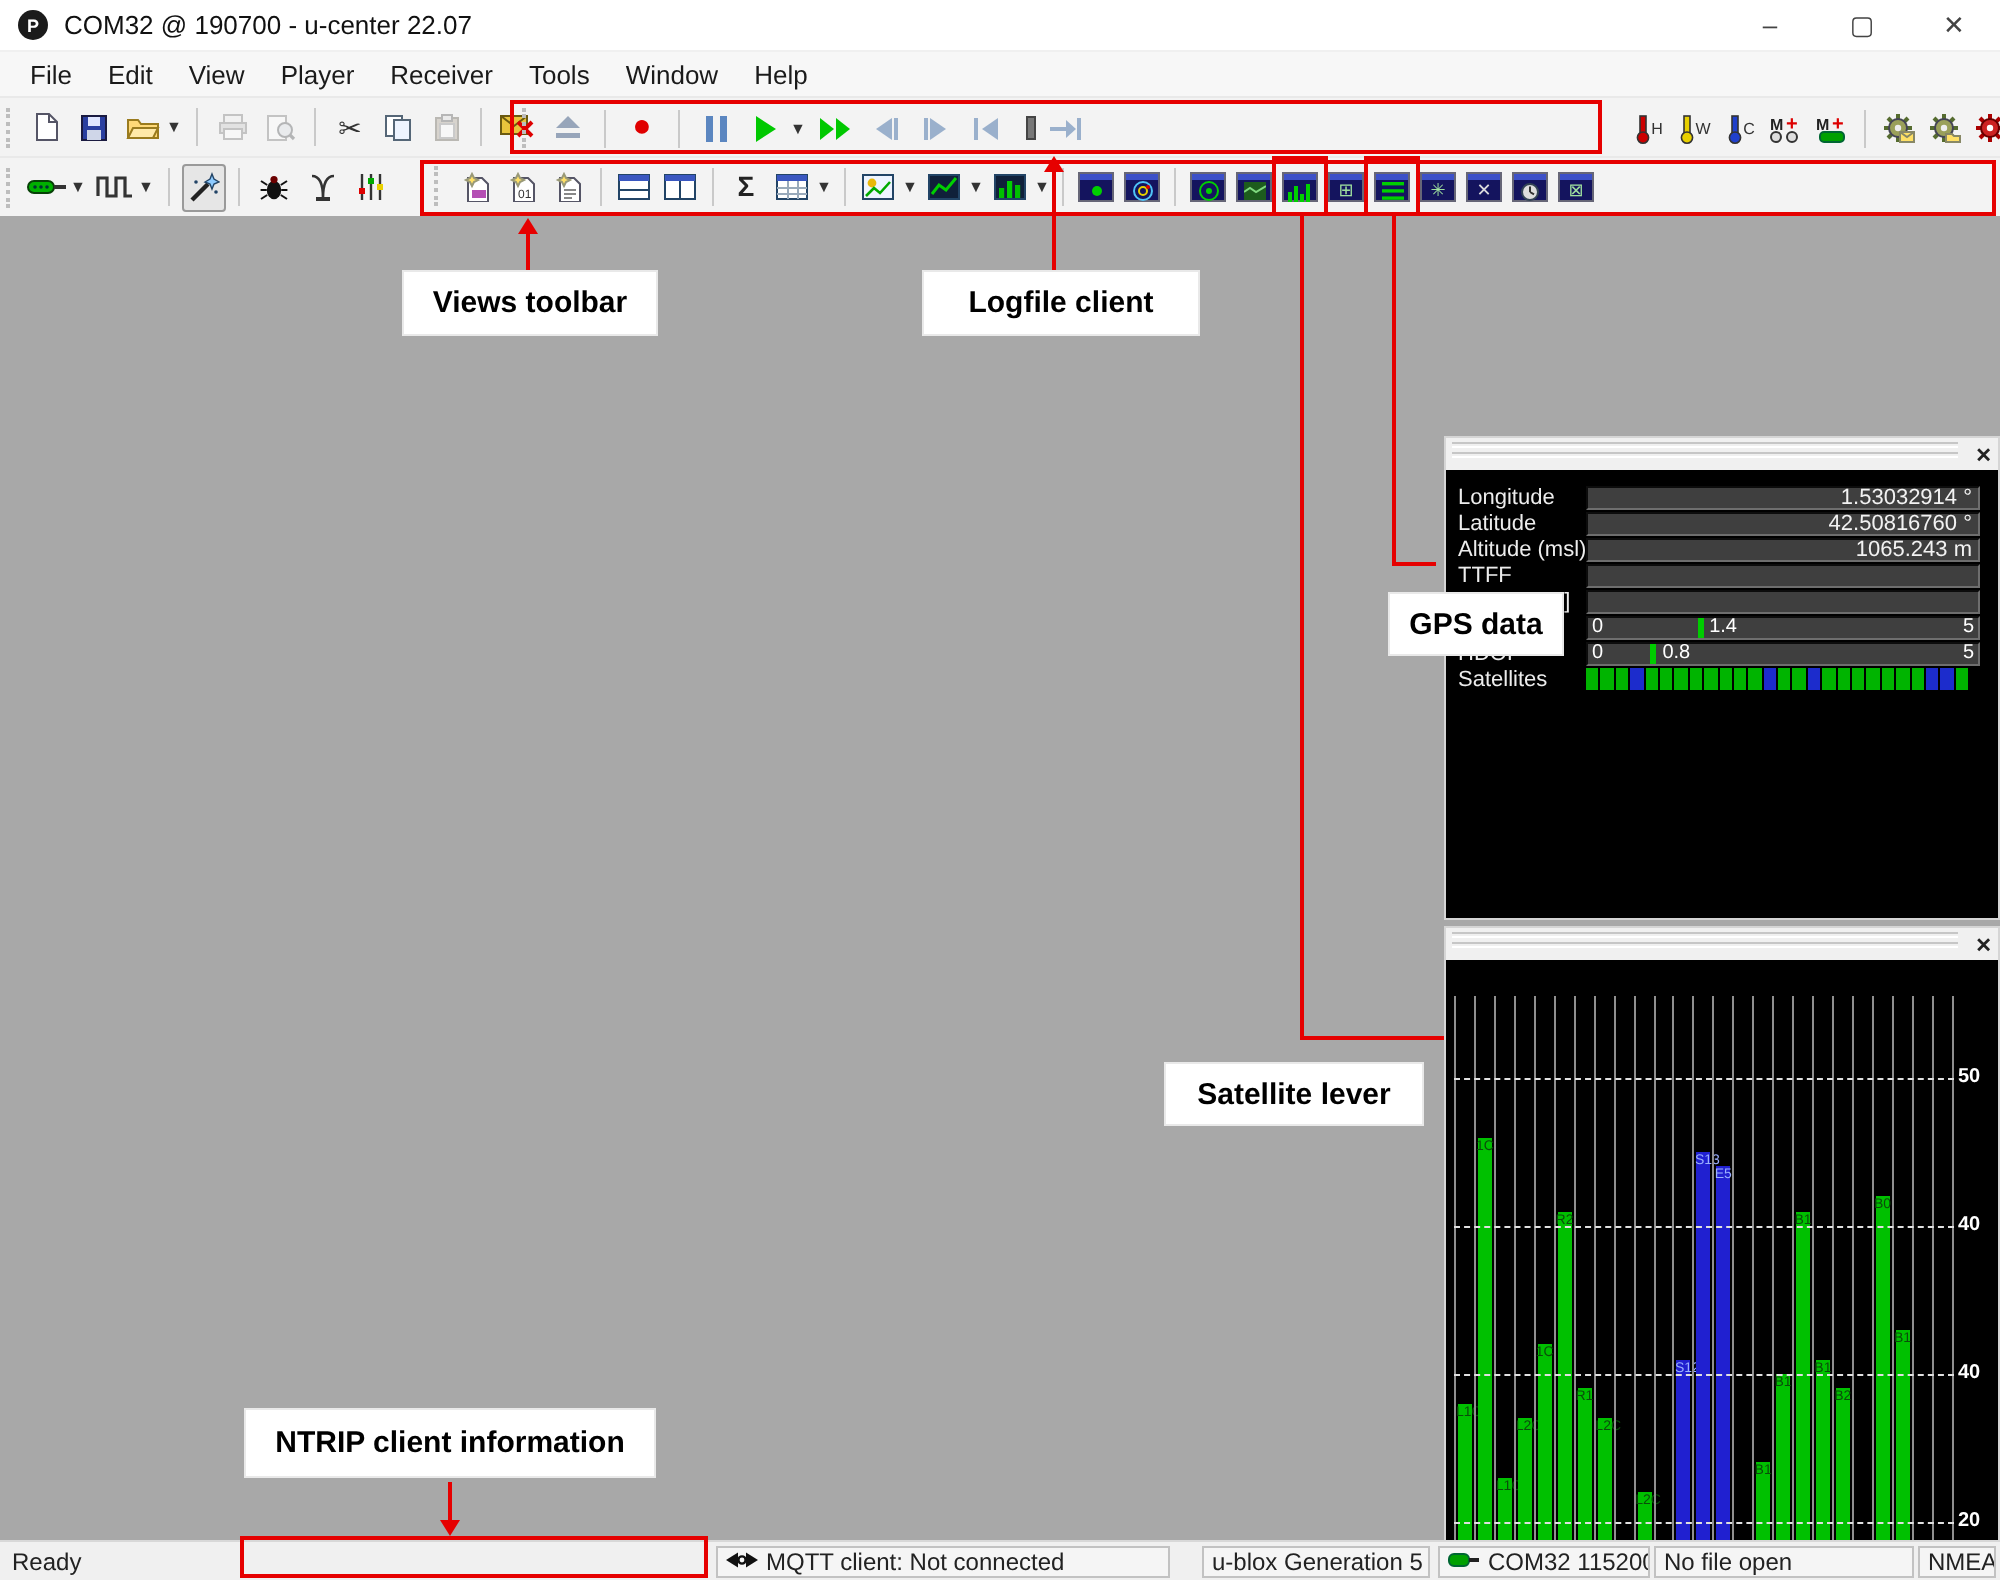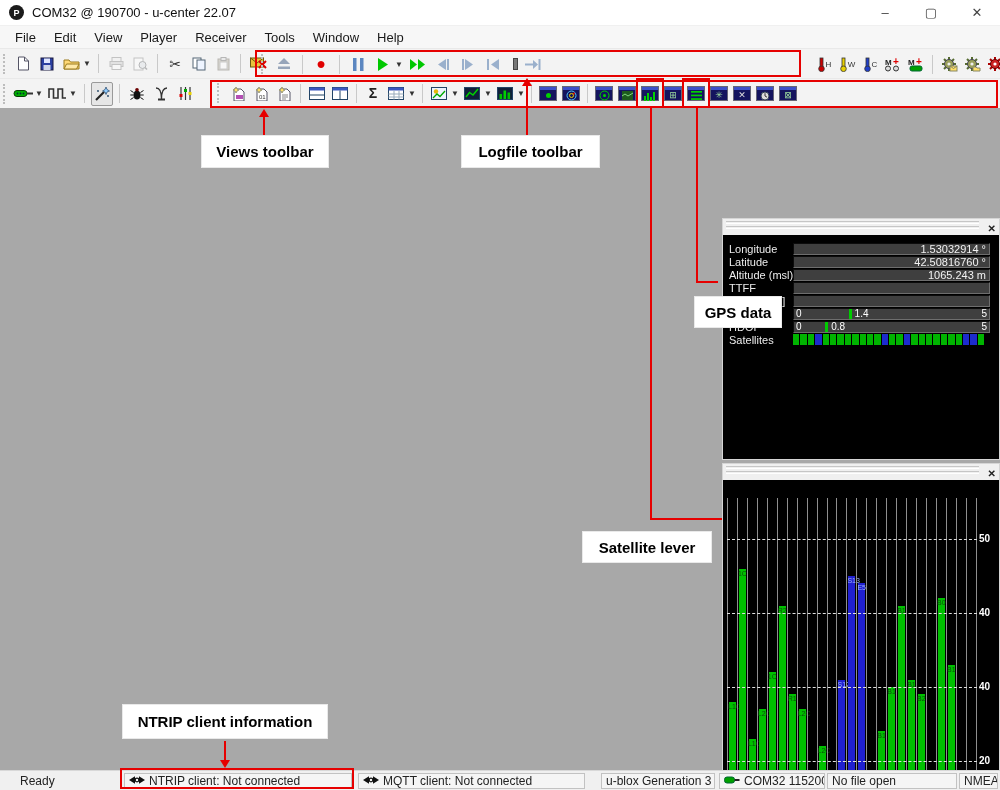--- a/index.html
+++ b/index.html
@@ -72,21 +72,21 @@
   .bar{position:absolute;left:1px;bottom:0;width:7px;}
   .sig{position:absolute;left:0;width:14px;font-size:7px;line-height:8px;white-space:nowrap;}
   .gridl{position:absolute;left:0;width:250px;height:0;border-top:1px dashed #e0e0e0;}
   .ylab{position:absolute;left:252px;width:36px;font-size:10px;font-weight:bold;color:#fff;line-height:14px;}
   
   #statusbar{position:absolute;left:0;top:770px;width:100%;height:20px;background:#f0f0f0;
              border-top:1px solid #d8d8d8;font-size:12px;color:#222;}
   .st{position:absolute;top:2px;height:16px;display:flex;align-items:center;gap:4px;
       padding:0 4px;white-space:nowrap;overflow:hidden;}
   .stbox{border:1px solid #c2c2c2;background:#f5f5f5;}
-  #st-ready{left:16px;width:110px;}
+  #st-ready{left:2px;width:110px;}
   #st-ntrip{left:124px;width:228px;}
   #st-mqtt{left:358px;width:227px;}
   #st-gen{left:601px;width:114px;}
   #st-com{left:719px;width:106px;}
   #st-file{left:827px;width:130px;}
   #st-proto{left:959px;width:39px;}
   
   #anno{position:absolute;left:0;top:0;width:1000px;height:790px;pointer-events:none;z-index:50;}
   .rbox{position:absolute;border:2px solid #e60000;}
   .rline{position:absolute;background:#e60000;}
@@ -995,38 +995,30 @@
           </div>
 
       </div>
     </div>
   </div>
 
   <div id="statusbar">
     <div class="st" id="st-ready">
       <span>Ready</span>
       </div>
-    <div class="st stbox" id="st-ntrip">
-      <span class="sticon"><svg width="16" height="10">
-            <polygon points="0,5 6,1.2 6,8.8" fill="#111"></polygon>
-            <circle cx="8" cy="5" r="1.8" fill="none" stroke="#111" stroke-width="1.2"></circle>
-            <polygon points="16,5 10,1.2 10,8.8" fill="#111"></polygon>
-          </svg></span>
-      <span>NTRIP client: Not connected</span>
-      </div>
     <div class="st stbox" id="st-mqtt">
       <span class="sticon"><svg width="16" height="10">
             <polygon points="0,5 6,1.2 6,8.8" fill="#111"></polygon>
             <circle cx="8" cy="5" r="1.8" fill="none" stroke="#111" stroke-width="1.2"></circle>
             <polygon points="16,5 10,1.2 10,8.8" fill="#111"></polygon>
           </svg></span>
       <span>MQTT client: Not connected</span>
       </div>
     <div class="st stbox" id="st-gen">
-      <span>u-blox Generation 3</span>
+      <span>u-blox Generation 5</span>
       </div>
     <div class="st stbox" id="st-com">
       <span class="sticon"><svg width="16" height="10">
             <rect x="0.5" y="2" rx="2.5" width="10" height="6" fill="#00a000" stroke="#063"></rect>
             <rect x="10.5" y="4" width="5" height="2" fill="#222"></rect>
           </svg></span>
       <span>COM32 115200</span>
       </div>
     <div class="st stbox" id="st-file">
       <span>No file open</span>
@@ -1039,21 +1031,21 @@
   <div id="anno">
     <div class="rbox" style="left:255px;top:50px;width:546px;height:27px;"></div>
     <div class="rbox" style="left:210px;top:80px;width:788px;height:28px;"></div>
 
     <div class="rline" style="left:263px;top:116px;width:2px;height:20px;"></div>
     <div class="ah-up" style="left:259px;top:109px;"></div>
     <div class="albl" style="left:202px;top:136px;width:126px;height:31px;">Views toolbar</div>
 
     <div class="rline" style="left:526px;top:85px;width:2px;height:51px;"></div>
     <div class="ah-up" style="left:522px;top:78px;"></div>
-    <div class="albl" style="left:462px;top:136px;width:137px;height:31px;">Logfile toolbar</div>
+    <div class="albl" style="left:462px;top:136px;width:137px;height:31px;">Logfile client</div>
 
     <div class="albl" style="left:695px;top:297px;width:86px;height:30px;">GPS data</div>
     <div class="albl" style="left:123px;top:705px;width:204px;height:33px;">NTRIP client information</div>
 
     <div class="albl" style="left:583px;top:532px;width:128px;height:30px;">Satellite lever</div>
     <div class="rline" style="left:224px;top:741px;width:2px;height:20px;"></div>
     <div class="ah-dn" style="left:220px;top:760px;"></div>
     <div class="rbox" style="left:120px;top:768px;width:234px;height:21px;"></div>
   <div class="rbox" style="left: 636px; top: 78px; width: 28px; height: 30px;"></div>
       <div class="rline" style="left: 650px; top: 108px; width: 2px; height: 410px;"></div>

